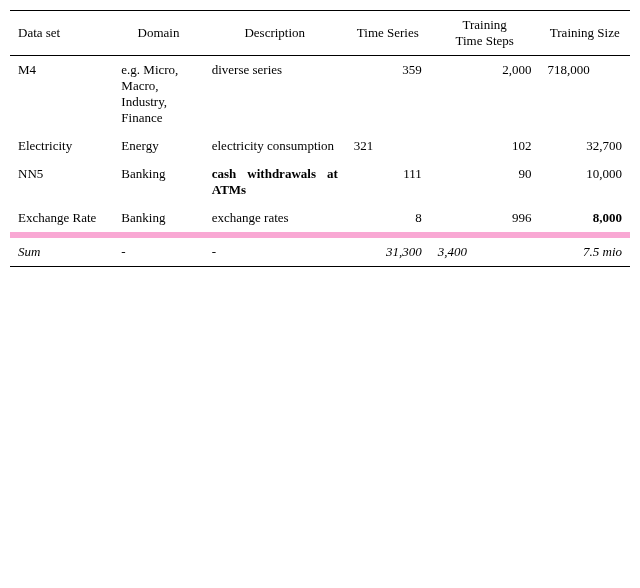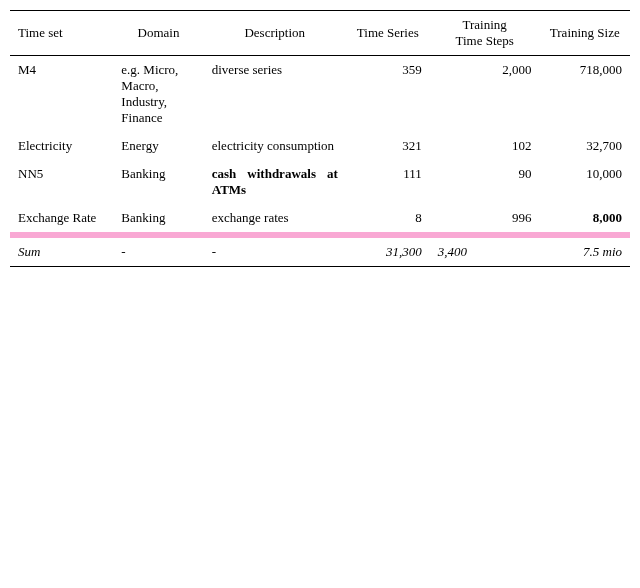--- a/index.html
+++ b/index.html
@@ -72,45 +72,45 @@
     .col-trainsteps  { width: 17%; }
     .col-trainsize   { width: 14%; }
   </style>
 </head>
 <body>
 
 <div class="table-container">
   <table>
     <thead>
       <tr>
-        <th class="col-dataset">Time set</th>
+        <th class="col-dataset">Data set</th>
         <th class="col-domain">Domain</th>
         <th class="col-description">Description</th>
         <th class="col-timeseries">Time Series</th>
         <th class="col-trainsteps">
           <span>Training</span><br>
           <span>Time Steps</span>
         </th>
         <th class="col-trainsize">Training Size</th>
       </tr>
     </thead>
     <tbody id="table-body">
         <tr>
       <td class="col-dataset">M4</td>
       <td class="col-domain" style="white-space: pre-line;">e.g. Micro, Macro, Industry, Finance</td>
       <td class="col-description" style="text-align:justify; hyphens:auto;">diverse series</td>
       <td class="col-timeseries" style="text-align:right;">359</td>
       <td class="col-trainsteps" style="text-align:right;">2,000</td>
-      <td class="col-trainsize" style="text-align:right;">718,000</td>
+      <td class="col-trainsize" style="text-align:left;">718,000</td>
     </tr>
         <tr>
       <td class="col-dataset">Electricity</td>
       <td class="col-domain" style="">Energy</td>
       <td class="col-description" style="text-align:justify; hyphens:auto;">electricity consumption</td>
-      <td class="col-timeseries" style="text-align:right;">321</td>
+      <td class="col-timeseries" style="text-align:left;">321</td>
       <td class="col-trainsteps" style="text-align:right;">102</td>
       <td class="col-trainsize" style="text-align:right;">32,700</td>
     </tr>
         <tr>
       <td class="col-dataset">NN5</td>
       <td class="col-domain" style="">Banking</td>
       <td class="col-description" style="text-align:justify; hyphens:auto;font-weight:bold;">cash withdrawals at ATMs</td>
       <td class="col-timeseries" style="text-align:right;">111</td>
       <td class="col-trainsteps" style="text-align:right;">90</td>
       <td class="col-trainsize" style="text-align:right;">10,000</td>

